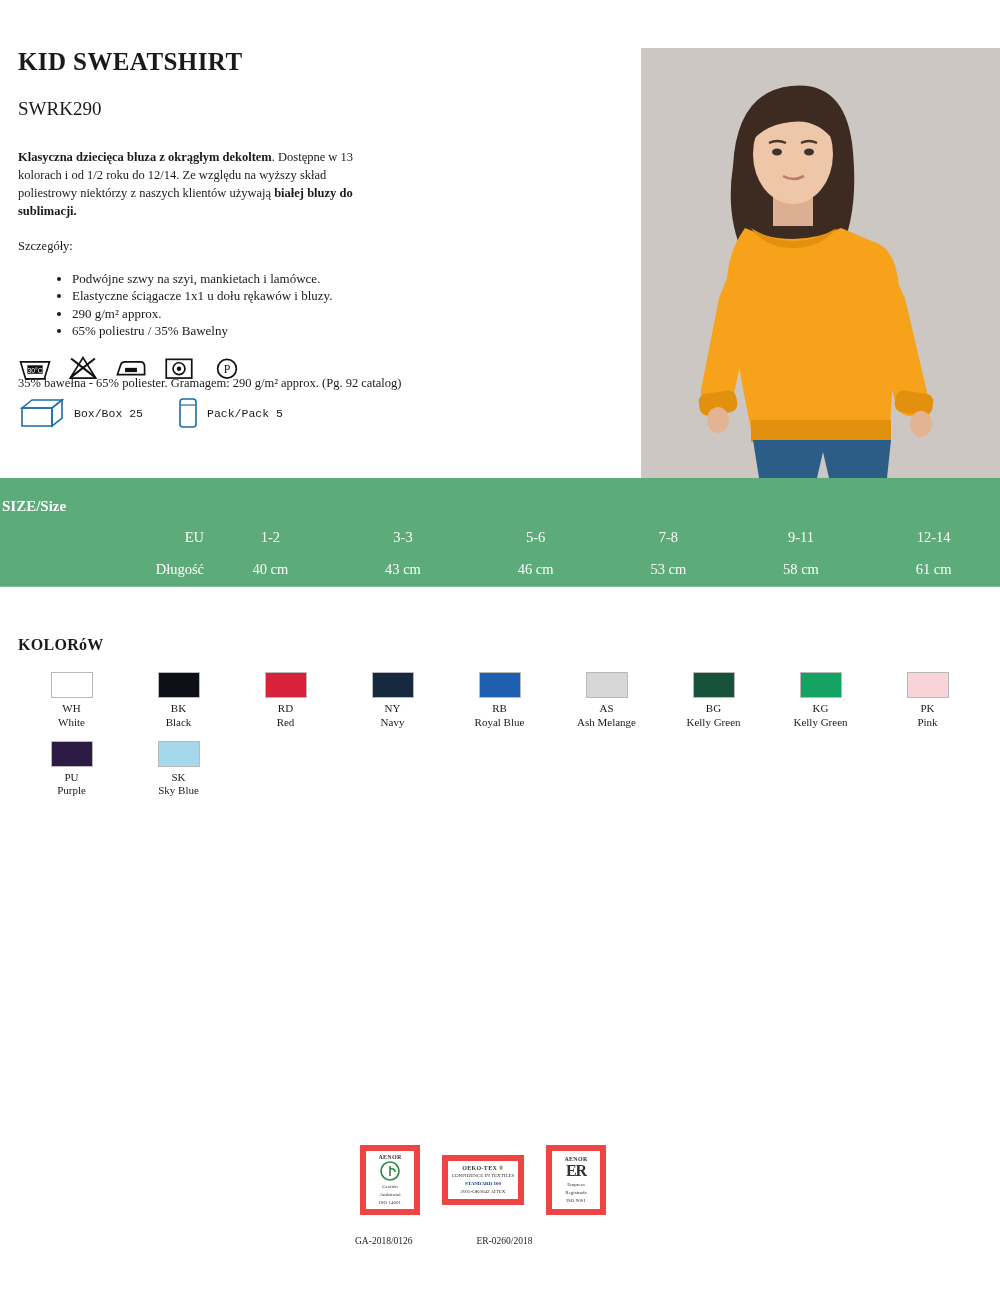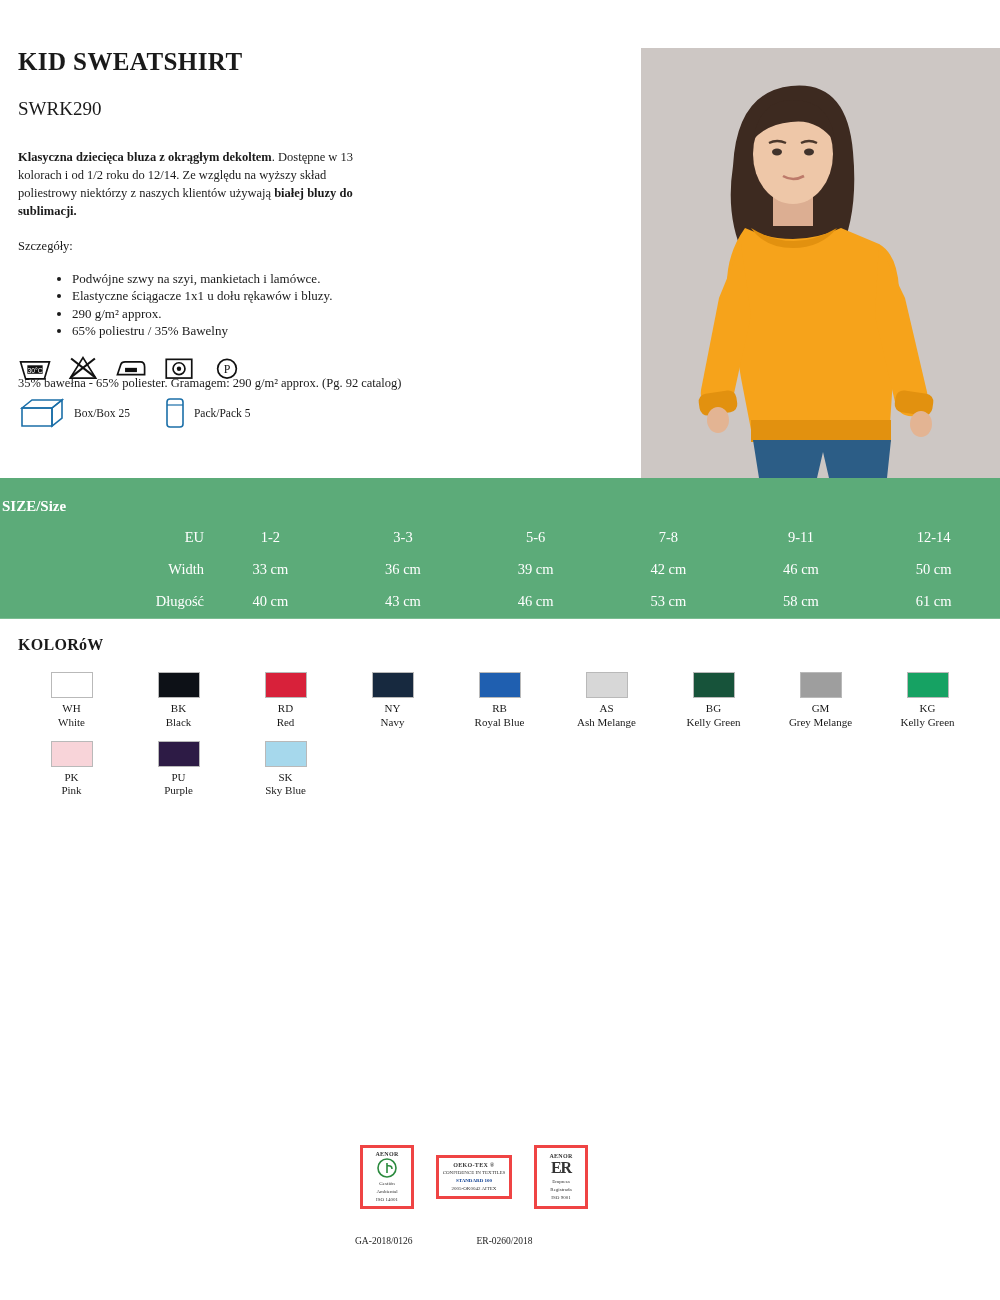--- a/index.html
+++ b/index.html
@@ -68,20 +68,21 @@
   }
   .care-icon { width: 34px; height: 30px; }
   .pack-row {
     position: absolute;
     left: 18px;
     top: 396px;
     display: flex;
     align-items: center;
     gap: 8px;
     font-size: 11.5px;
+    font-family: Liberation Mono, monospace;
   }
   .pack-row .lbl { margin-right: 26px; }
 
   
   .photo {
     position: absolute;
     left: 641px;
     top: 48px;
     width: 359px;
     height: 430px;
@@ -163,21 +164,21 @@
   .certs {
     position: absolute;
     left: 360px;
     top: 1145px;
     width: 280px;
     display: flex;
     gap: 22px;
     align-items: flex-start;
   }
   .cert-box {
-    border: 3px solid #ef4444;
+    border: 6px solid #ef4444;
     width: 48px;
     height: 58px;
     display: flex;
     flex-direction: column;
     align-items: center;
     justify-content: center;
     font-size: 5.5px;
     text-align: center;
     color: #333;
     background: #fff;
@@ -299,29 +300,20 @@
     <tbody>
       <tr>
         <td class="rowhead">EU</td>
         <td>1-2</td>
         <td>3-3</td>
         <td>5-6</td>
         <td>7-8</td>
         <td>9-11</td>
         <td>12-14</td>
       </tr>
-      <tr>
-        <td class="rowhead">Width</td>
-        <td>33 cm</td>
-        <td>36 cm</td>
-        <td>39 cm</td>
-        <td>42 cm</td>
-        <td>46 cm</td>
-        <td>50 cm</td>
-      </tr>
       <tr class="divider">
         <td class="rowhead">Długość</td>
         <td>40 cm</td>
         <td>43 cm</td>
         <td>46 cm</td>
         <td>53 cm</td>
         <td>58 cm</td>
         <td>61 cm</td>
       </tr>
     </tbody>
@@ -359,25 +351,20 @@
       <div class="swatch" style="background: rgb(215, 215, 215);"></div>
       <div class="swatch-code">AS</div>
       <div class="swatch-name">Ash Melange</div>
     </div>
     <div class="swatch-cell">
       <div class="swatch" style="background: rgb(23, 83, 58);"></div>
       <div class="swatch-code">BG</div>
       <div class="swatch-name">Kelly Green</div>
     </div>
     <div class="swatch-cell">
-      <div class="swatch" style="background: rgb(158, 158, 158);"></div>
-      <div class="swatch-code">GM</div>
-      <div class="swatch-name">Grey Melange</div>
-    </div>
-    <div class="swatch-cell">
       <div class="swatch" style="background: rgb(22, 162, 99);"></div>
       <div class="swatch-code">KG</div>
       <div class="swatch-name">Kelly Green</div>
     </div>
     <div class="swatch-cell">
       <div class="swatch" style="background: rgb(248, 212, 217);"></div>
       <div class="swatch-code">PK</div>
       <div class="swatch-name">Pink</div>
     </div>
     <div class="swatch-cell">

